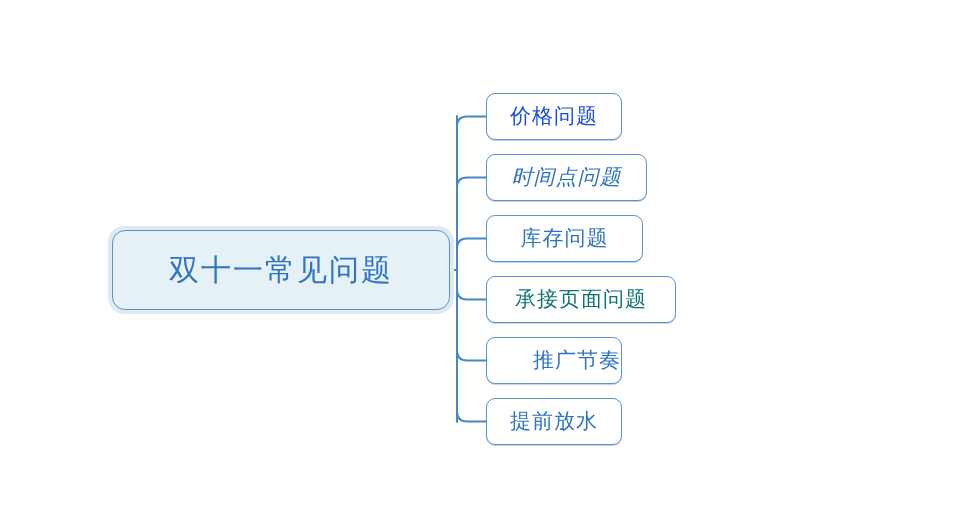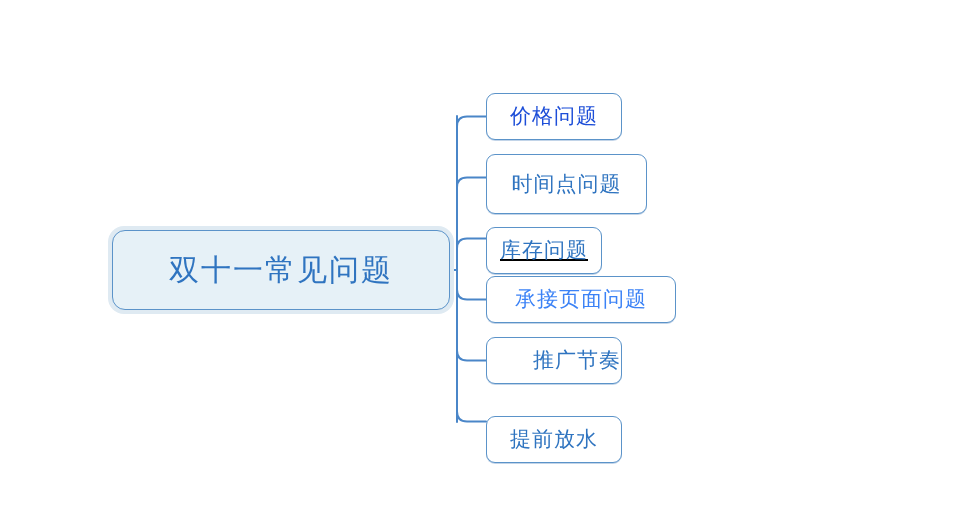--- a/index.html
+++ b/index.html
@@ -92,29 +92,29 @@
 
   <div class="root-node" style="left: 108px; top: 226px; width: 346px; height: 88px; background: rgb(223, 234, 242);">
     <div class="root-inner" style="background: rgb(230, 241, 247); border-color: rgb(91, 147, 201);">
       <span class="root-label" style="color: rgb(47, 116, 192);">双十一常见问题</span>
     </div>
   </div>
 
   <div class="child-node" style="left: 486px; top: 93px; width: 136px; height: 47px;">
     <span class="child-label" style="color: #1d4ed8;">价格问题</span>
   </div>
-  <div class="child-node" style="left: 486px; top: 154px; width: 161px; height: 60px;">
+  <div class="child-node" style="left: 486px; top: 154px; width: 161px; height: 47px; font-style: italic;">
     <span class="child-label" style="color: rgb(47, 116, 192);">时间点问题</span>
   </div>
-  <div class="child-node" style="left: 486px; top: 227px; width: 116px; height: 47px; text-decoration: underline;">
+  <div class="child-node" style="left: 486px; top: 215px; width: 157px; height: 47px;">
     <span class="child-label" style="color: rgb(47, 116, 192);">库存问题</span>
   </div>
   <div class="child-node" style="left: 486px; top: 276px; width: 190px; height: 47px;">
-    <span class="child-label" style="color: #3b82f6;">承接页面问题</span>
+    <span class="child-label" style="color: #0f766e;">承接页面问题</span>
   </div>
   <div class="child-node" style="left: 486px; top: 337px; width: 136px; height: 47px; justify-content: flex-end;">
     <span class="child-label" style="color: rgb(47, 116, 192);">推广节奏</span>
   </div>
-  <div class="child-node" style="left: 486px; top: 398px; width: 136px; height: 47px; margin-top: 18px;">
+  <div class="child-node" style="left: 486px; top: 398px; width: 136px; height: 47px;">
     <span class="child-label" style="color: rgb(47, 116, 192);">提前放水</span>
   </div>
 
 </div>
 
 </body></html>

